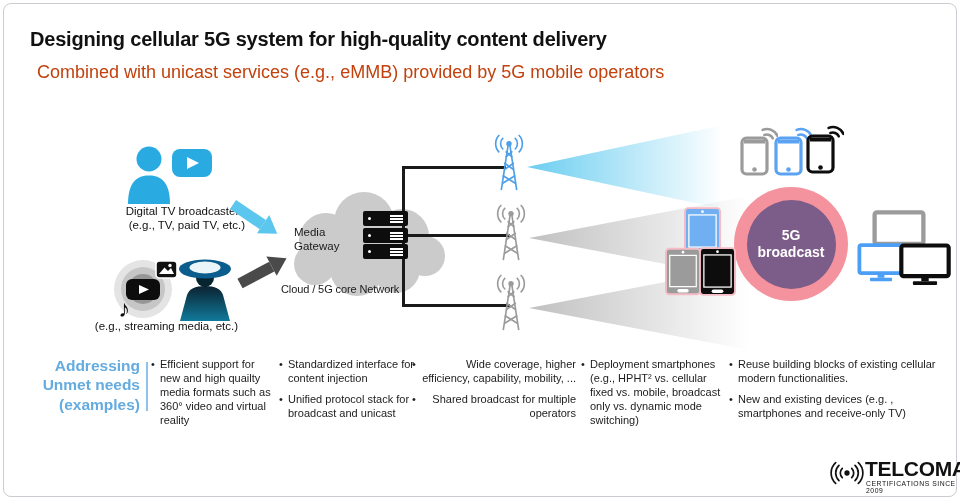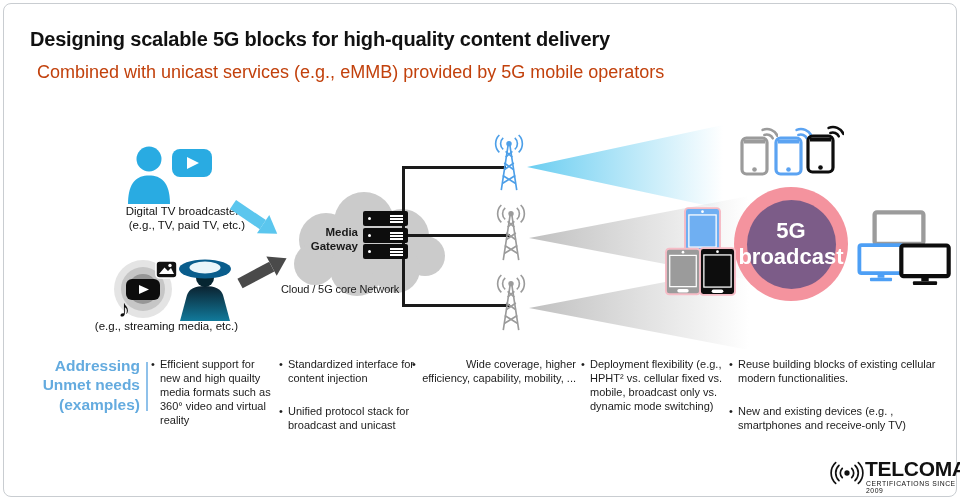--- a/index.html
+++ b/index.html
@@ -10,21 +10,21 @@
   .abs { position:absolute; }
   .prewrap { white-space:pre-line; }
 
   .title { left:30px; top:28px; font-size:20px; font-weight:700; letter-spacing:-0.2px; color:#111; }
   .subtitle { left:37px; top:62px; font-size:18px; color:#c2410c; }
 
   .iconlabel { font-size:11.5px; font-weight:400; line-height:1.25; text-align:right; color:#111; }
   .lbl-dtv { left:85px; top:204px; width:160px; }
   .lbl-ott { left:78px; top:319px; width:160px; }
 
-  .gateway-lbl { left:294px; top:225px; width:64px; font-size:11.5px; font-weight:700; line-height:1.25; text-align:right; z-index:5; }
+  .gateway-lbl { left:294px; top:225px; width:64px; font-size:11.5px; font-weight:400; line-height:1.25; text-align:left; z-index:5; }
   .network-lbl { left:281px; top:283px; width:160px; font-size:11px; font-weight:500; letter-spacing:-0.1px; z-index:5; }
 
   
   .line { background:#1a1a1a; z-index:3; }
   .vline { left:402px; top:166px; width:2.5px; height:140px; }
   .hline1 { left:402px; top:166px; width:104px; height:2.5px; }
   .hline2 { left:402px; top:234px; width:108px; height:2.5px; }
   .hline3 { left:402px; top:304px; width:108px; height:2.5px; }
 
   
@@ -41,30 +41,30 @@
   .arrow-cyan { left:233px; top:199px; width:36px; background:#5bc6ee; transform:rotate(34deg); transform-origin:left center; }
   .arrow-cyan::after { border-left-color:#5bc6ee; }
   .arrow-dark { left:240px; top:278px; width:36px; background:#4a4a4a; transform:rotate(-28deg); transform-origin:left center; }
   .arrow-dark::after { border-left-color:#4a4a4a; }
 
   
   .bcircle { left:734px; top:187px; width:114px; height:114px; border-radius:50%; background:#f4939e;
     display:flex; align-items:center; justify-content:center; z-index:4; }
   .bcircle-inner { width:89px; height:89px; border-radius:50%; background:#7c5c88;
     display:flex; align-items:center; justify-content:center; }
-  .bcircle-label { color:#fff; font-size:22px; font-weight:700; text-align:center; line-height:1.2; }
+  .bcircle-label { color:#fff; font-size:14px; font-weight:700; text-align:center; line-height:1.2; }
 
   
   .needs-heading { left:28px; top:356px; width:112px; text-align:right; font-size:15.5px; font-weight:600;
     color:#64abdf; line-height:1.25; }
   .needs-divider { left:146px; top:362px; width:2px; height:49px; background:#8fc1ea; }
   .needs-col { top:358px; }
   .needs-col ul { list-style:none; }
   .needs-col li { position:relative; padding-left:9px; font-size:11px; font-weight:500; line-height:1.27;
-    color:#1c1c1c; margin-bottom:19px; }
+    color:#1c1c1c; margin-bottom:7px; }
   .needs-col li::before { content:'\2022'; position:absolute; left:0; top:0; }
   .col0 { left:151px; width:126px; }
   .col1 { left:279px; width:136px; }
   .col2 { left:412px; width:164px;text-align:right; }
   .col3 { left:581px; width:148px; }
   .col4 { left:729px; width:214px; }
 
   
   .brand { left:865px; top:457px; font-size:21px; font-weight:700; letter-spacing:-0.3px; color:#111; }
   .tagline { left:866px; top:480px; width:94px; font-size:6.8px; letter-spacing:0.55px; color:#111; }
@@ -85,21 +85,21 @@
         <stop offset="0" stop-color="#bdbdbd" stop-opacity="0.95"></stop>
         <stop offset="1" stop-color="#bdbdbd" stop-opacity="0"></stop>
       </linearGradient>
       <linearGradient id="womanGrad" x1="0" y1="0" x2="0" y2="1">
         <stop offset="0" stop-color="#0b2230"></stop>
         <stop offset="1" stop-color="#117a9b"></stop>
       </linearGradient>
     </defs>
   </svg>
 
-  <div class="abs title">Designing scalable 5G blocks for high-quality content delivery</div>
+  <div class="abs title">Designing cellular 5G system for high-quality content delivery</div>
   <div class="abs subtitle">Combined with unicast services (e.g., eMMB) provided by 5G mobile operators</div>
 
   <svg class="abs" style="left:126px;top:146px" width="46" height="58" viewBox="0 0 46 58">
     <circle cx="23" cy="13" r="12.5" fill="#29ABE2"></circle>
     <path d="M2,58 C2,36 11,29.5 23,29.5 C35,29.5 44,36 44,58 Z" fill="#29ABE2"></path>
   </svg>
   <svg class="abs" style="left:172px;top:149px" width="40" height="28" viewBox="0 0 40 28">
     <rect x="0" y="0" width="40" height="28" rx="8" fill="#29ABE2"></rect>
     <polygon points="15,8 27,14 15,20" fill="#fff"></polygon>
   </svg>
@@ -275,25 +275,26 @@
   </div>
   <div class="abs needs-col col1">
     <ul>
       <li>Standardized interface for content injection</li>
       <li>Unified protocol stack for broadcast and unicast</li>
     </ul>
   </div>
   <div class="abs needs-col col2">
     <ul>
       <li>Wide coverage, higher efficiency, capability, mobility, ...</li>
+      <li>Shared broadcast for multiple operators</li>
     </ul>
   </div>
   <div class="abs needs-col col3">
     <ul>
-      <li>Deployment flexibility (e.g., HPHT² vs. cellular fixed vs. mobile, broadcast only vs. dynamic mode switching)</li>
+      <li>Deployment smartphones (e.g., HPHT² vs. cellular fixed vs. mobile, broadcast only vs. dynamic mode switching)</li>
     </ul>
   </div>
   <div class="abs needs-col col4">
     <ul>
       <li>Reuse building blocks of existing cellular modern functionalities.</li>
       <li>New and existing devices (e.g. , smartphones and receive-only TV)</li>
     </ul>
   </div>
 
   <svg class="abs" style="left:830px;top:460px" width="34" height="26" viewBox="0 0 36 26">

